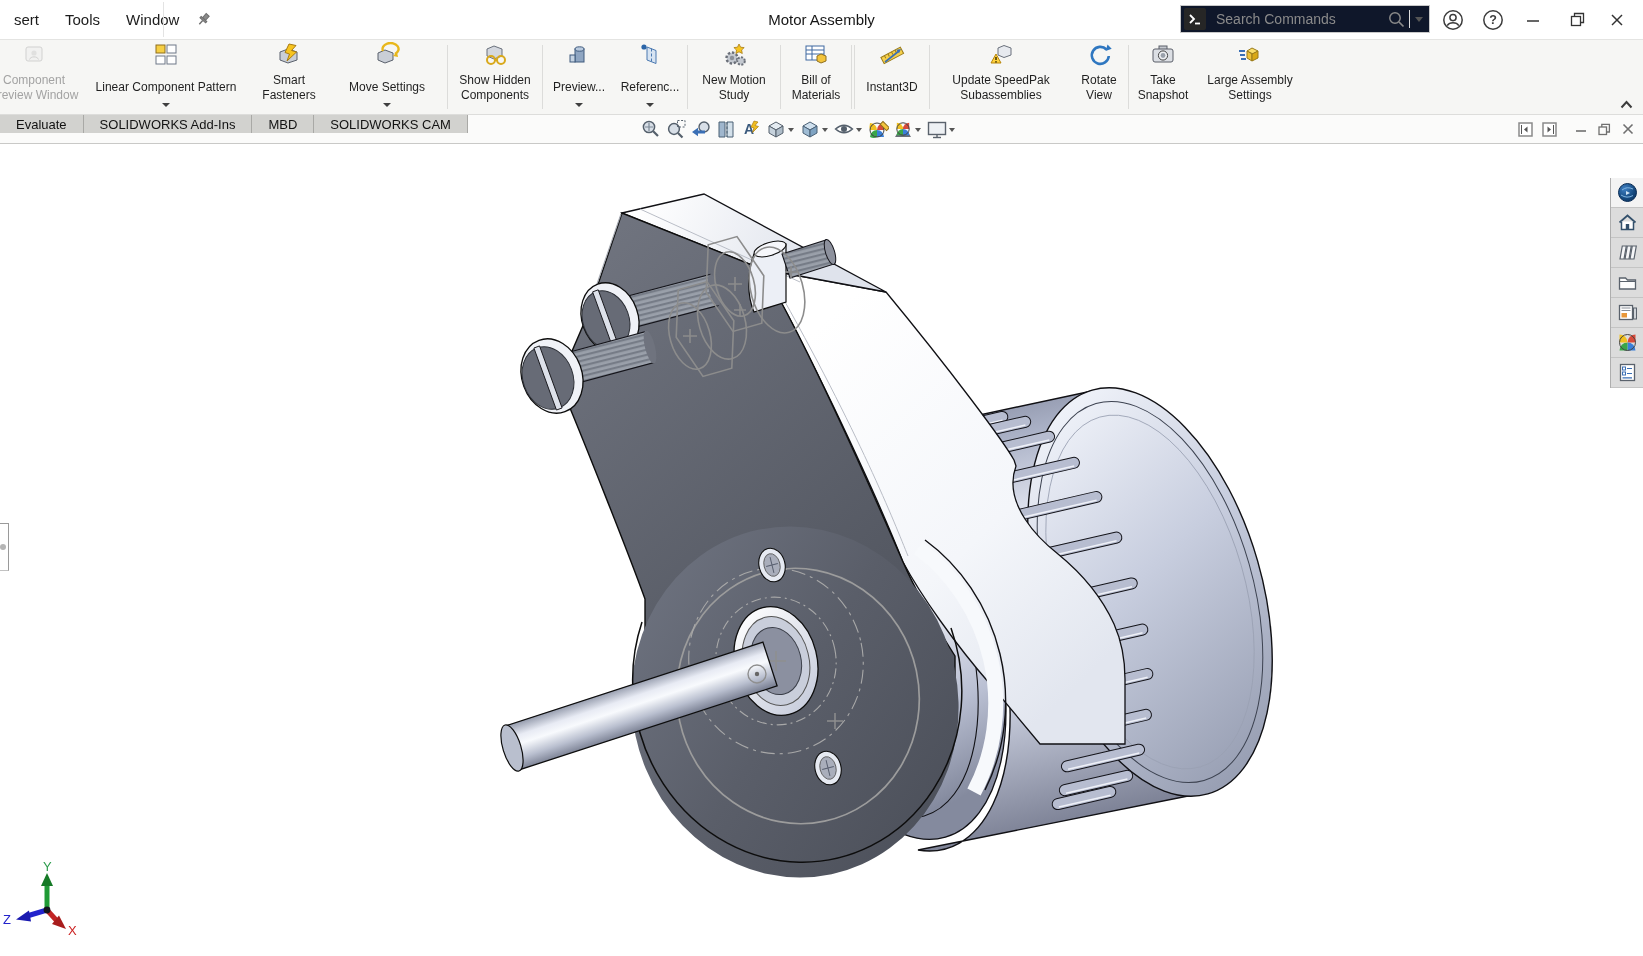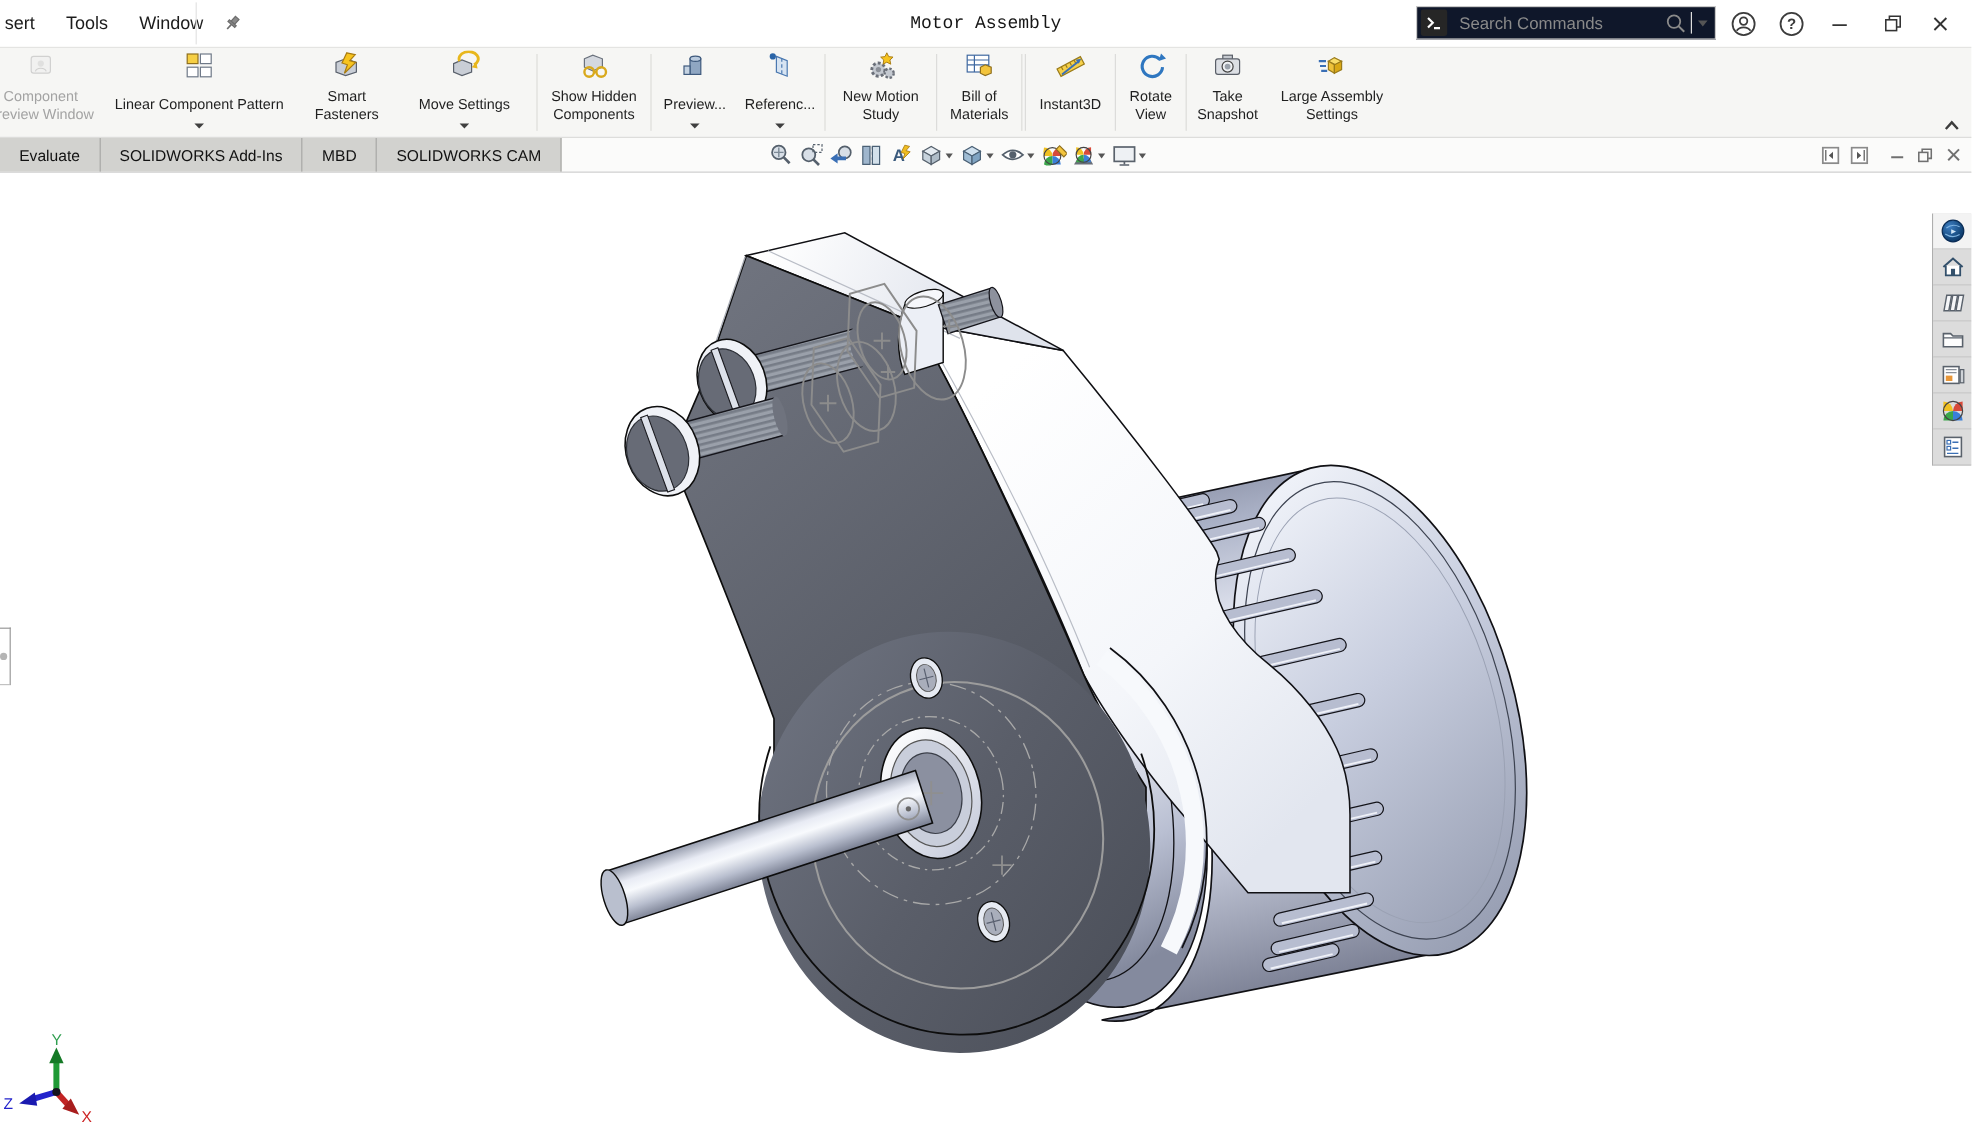--- a/index.html
+++ b/index.html
@@ -4,25 +4,25 @@
 <style>
   html,body{margin:0;padding:0;}
   body{width:1643px;height:956px;overflow:hidden;background:#fff;
        font-family:"Liberation Sans",sans-serif;-webkit-font-smoothing:antialiased;}
   .app{position:relative;width:1643px;height:956px;background:#fff;}
 
   
   .titlebar{position:relative;height:39px;background:#fff;border-bottom:1px solid #e4e4e2;}
   .menus{position:absolute;left:0;top:0;height:39px;display:flex;align-items:center;}
   .menus .mitem{font-size:15px;color:#1c1c1c;padding:0 13px;cursor:default;white-space:nowrap;}
-  .menus .mitem:first-child{padding-left:4px;text-align:center;}
+  .menus .mitem:first-child{padding-left:14px;text-align:center;}
   .pinwrap{margin-left:4px;display:flex;align-items:center;}
   .menudiv{position:absolute;left:163px;top:2px;height:35px;width:1px;background:#e3e3e3;}
   .tb-title{position:absolute;left:0;right:0;top:0;height:39px;display:flex;align-items:center;
-            justify-content:center;font-size:15px;color:#161616;pointer-events:none;font-family:Liberation Mono, monospace;}
+            justify-content:center;font-size:15px;color:#161616;pointer-events:none;}
   .searchbox{position:absolute;left:1180px;top:5px;width:250px;height:28px;border:1px solid #c9c9c9;
              background:#0f172a;display:flex;align-items:center;box-sizing:border-box;}
   .cmdicon{width:22px;height:22px;margin-left:3px;background:#262626;border-radius:2px;
            display:flex;align-items:center;justify-content:center;flex:none;}
   .ph{flex:1;margin-left:10px;font-size:14px;color:#8a8a8a;white-space:nowrap;overflow:hidden;}
   .sdiv{width:1px;height:18px;background:#dedede;margin:0 3px;}
   .tri-down{width:0;height:0;border:4px solid transparent;border-top:5px solid #555;margin:4px 6px 0 2px;}
   .tbico{position:absolute;top:9px;width:22px;height:22px;}
   .wb{position:absolute;top:0;width:42px;height:39px;display:flex;align-items:center;justify-content:center;}
 
@@ -35,21 +35,21 @@
   .rb .lbl{flex:1;display:flex;align-items:center;justify-content:center;padding:0 2px;}
   .rb .drop{height:11px;display:flex;align-items:flex-start;justify-content:center;}
   .rb .drop.has::after{content:"";width:0;height:0;border:4px solid transparent;border-top:4px solid #3f3f3f;}
   .rb.dis{color:#a3a3a3;}
   .rb.dis .ric{opacity:.55;}
   .gsep{width:1px;background:#dcdcda;margin:5px 1px;flex:none;}
   .ribchev{position:absolute;right:8px;bottom:3px;width:18px;height:14px;display:flex;align-items:center;justify-content:center;}
 
   
   .tabrow{position:relative;height:28px;background:#fbfbfa;border-bottom:1px solid #c9c9c7;}
-  .tabs{position:absolute;left:0;top:0;height:28px;display:flex;background:#d2d2cf;}
+  .tabs{position:absolute;left:0;top:0;height:18px;display:flex;background:#d2d2cf;}
   .tab{display:flex;align-items:center;padding:0 16px;font-size:13px;color:#121212;
        border-right:1px solid #a9a9a6;white-space:nowrap;cursor:default;}
   .hud{position:absolute;left:638px;top:0;height:28px;display:flex;align-items:center;}
   .hicon{width:25px;height:26px;display:flex;align-items:center;justify-content:center;flex:none;}
   .hcaret{width:0;height:0;border:3.5px solid transparent;border-top:4.5px solid #555;margin:4px 3px 0 0;}
   .docbtns{position:absolute;right:8px;top:0;height:28px;display:flex;align-items:center;gap:9px;}
 
   
   .viewport{position:relative;height:812px;background:#fff;overflow:hidden;}
   .model{position:absolute;left:0;top:0;}
@@ -250,20 +250,30 @@
         </g>
         <path d="M6,20 l14,-11" stroke="#3a6fb5" stroke-width="1.6"></path>
           <path d="M22,7 l-4.6,.8 2.6,3.4 z" fill="#3a6fb5"></path>
       </svg>
       <div class="lbl">Instant3D</div>
         <div class="drop"></div>
     </div>
 
     <div class="gsep"></div>
 
+    <div class="rb" style="width:140px">
+      <svg class="ric" width="26" height="26">
+        <path d="M10,6 l6,-2.5 7,2.5 v7 l-7,2.5 -6,-2.5 z" fill="#e7eaef" stroke="#6a717c"></path>
+        <path d="M8,12 l5,9 h-10 z" fill="#ffd23e" stroke="#b8860b"></path>
+        <line x1="8" y1="15" x2="8" y2="18" stroke="#4a3a00" stroke-width="1.6"></line>
+          <circle cx="8" cy="19.8" r=".9" fill="#4a3a00"></circle>
+      </svg>
+      <div class="lbl">Update SpeedPak Subassemblies</div>
+        <div class="drop"></div>
+    </div>
 
     <div class="rb" style="width:56px">
       <svg class="ric" width="26" height="26">
         <path d="M20.5,7.5 a8.5,8.5 0 1 0 2.3,6.5" fill="none" stroke="#2f77c0" stroke-width="2.6"></path>
         <path d="M21.5,2.5 l-1.8,6.4 6,-2.2 z" fill="#2f77c0"></path>
       </svg>
       <div class="lbl">Rotate View</div>
         <div class="drop"></div>
     </div>
 

